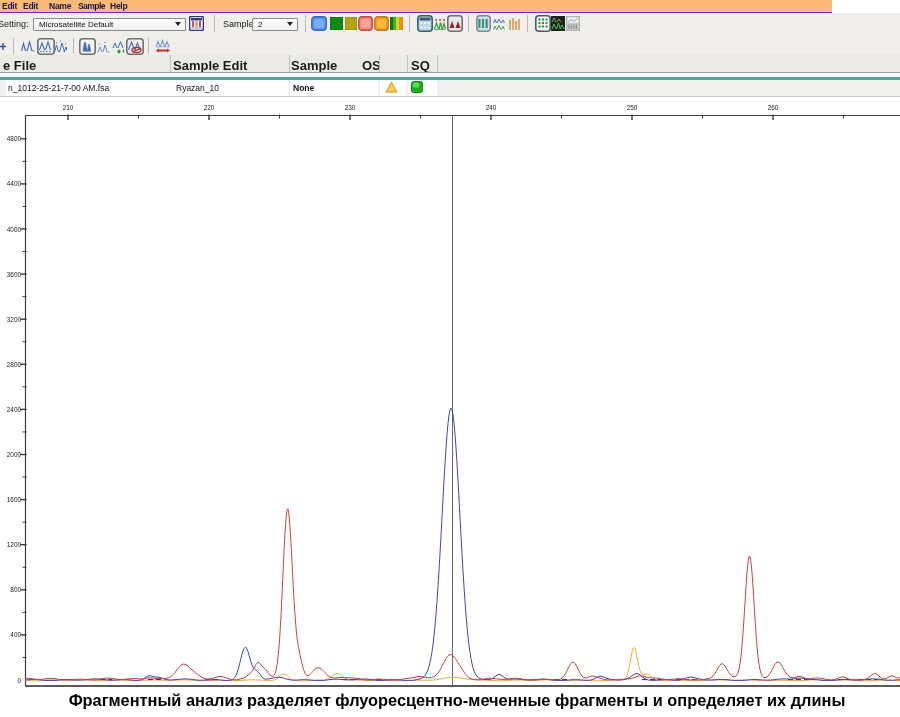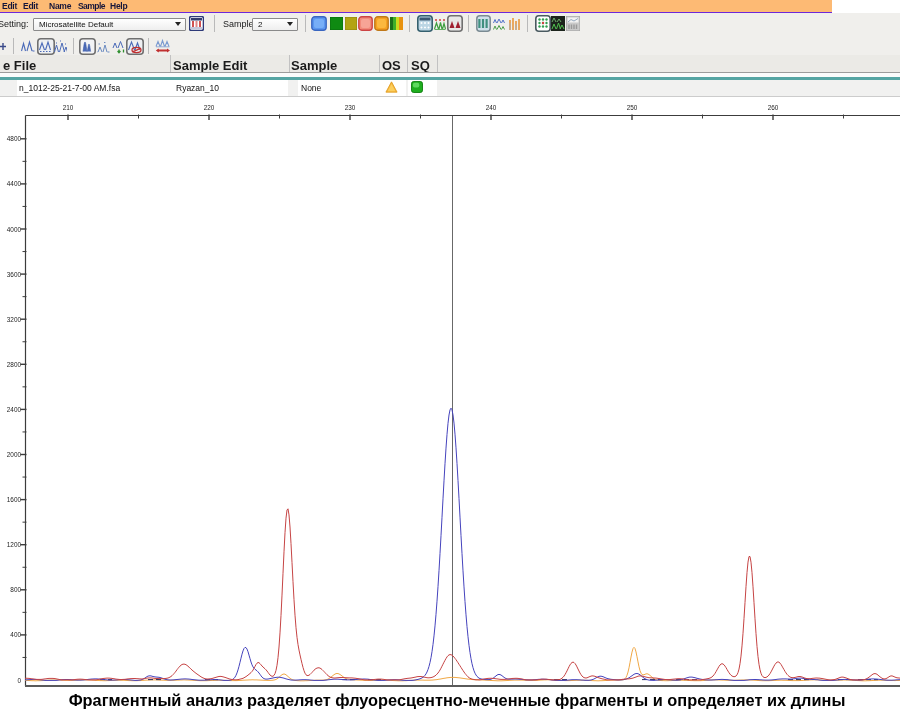--- a/index.html
+++ b/index.html
@@ -174,39 +174,39 @@
 <svg style="position:absolute;left:155px;top:38px" width="17" height="16" viewBox="0 0 17 16">
     <path d="M1 8.5 L3 3.5 L5 8.5 M5.5 8.5 L7.5 2.5 L9.5 8.5 M10 8.5 L12 3.5 L14 8.5" fill="none" stroke="#7a9ad0" stroke-width="1.1"></path>
     <path d="M1 8.8h13.5" stroke="#7a9ad0" stroke-width="0.8"></path>
     <path d="M2.5 12.5h10.5" stroke="#c03030" stroke-width="2"></path>
     <path d="M0.8 12.5l3-2v4zM15 12.5l-3-2v4z" fill="#c03030"></path>
   </svg>
 <div class="abs hdr">
   <div style="left:3px">e File</div>
   <div style="left:173px">Sample Edit</div>
   <div style="left:291px">Sample</div>
-  <div style="left:382px">OS</div>
+  <div style="left:362px">OS</div>
   <div style="left:411px">SQ</div>
 </div>
 <div class="hcol" style="left:170px"></div>
 <div class="hcol" style="left:289px"></div>
 <div class="hcol" style="left:379px"></div>
 <div class="hcol" style="left:407px"></div>
 <div class="hcol" style="left:437px"></div>
 <div class="abs gap"></div>
 <div class="abs teal1"></div>
 <div class="abs teal2"></div>
 <div class="abs row">
-  <div class="cell" style="left:17px;width:169px;">
+  <div class="cell" style="left:6px;width:169px;">
       <span style="left:2px">n_1012-25-21-7-00 AM.fsa</span>
     </div>
   <div class="cell" style="left:171px;width:117px;">
       <span style="left:5px">Ryazan_10</span>
     </div>
-  <div class="cell" style="left:298px;width:88px;">
+  <div class="cell" style="left:290px;width:88px;font-weight:bold;">
       <span style="left:3px">None</span>
     </div>
   <div class="cell" style="left:380px;width:26px;"></div>
   <div class="cell" style="left:408px;width:29px;"></div>
 </div>
 <svg class="abs" style="left:385px;top:81px" width="13" height="12" viewBox="0 0 15 14">
   <path d="M7.5 1 L14 13 L1 13 Z" fill="#f6b73c" stroke="#e09a20" stroke-width="1"></path>
   <path d="M7.5 3.5 L12 12 L3 12 Z" fill="#fccf5e"></path>
 </svg>
 <svg class="abs" style="left:411px;top:81px" width="12" height="12" viewBox="0 0 13 13">

